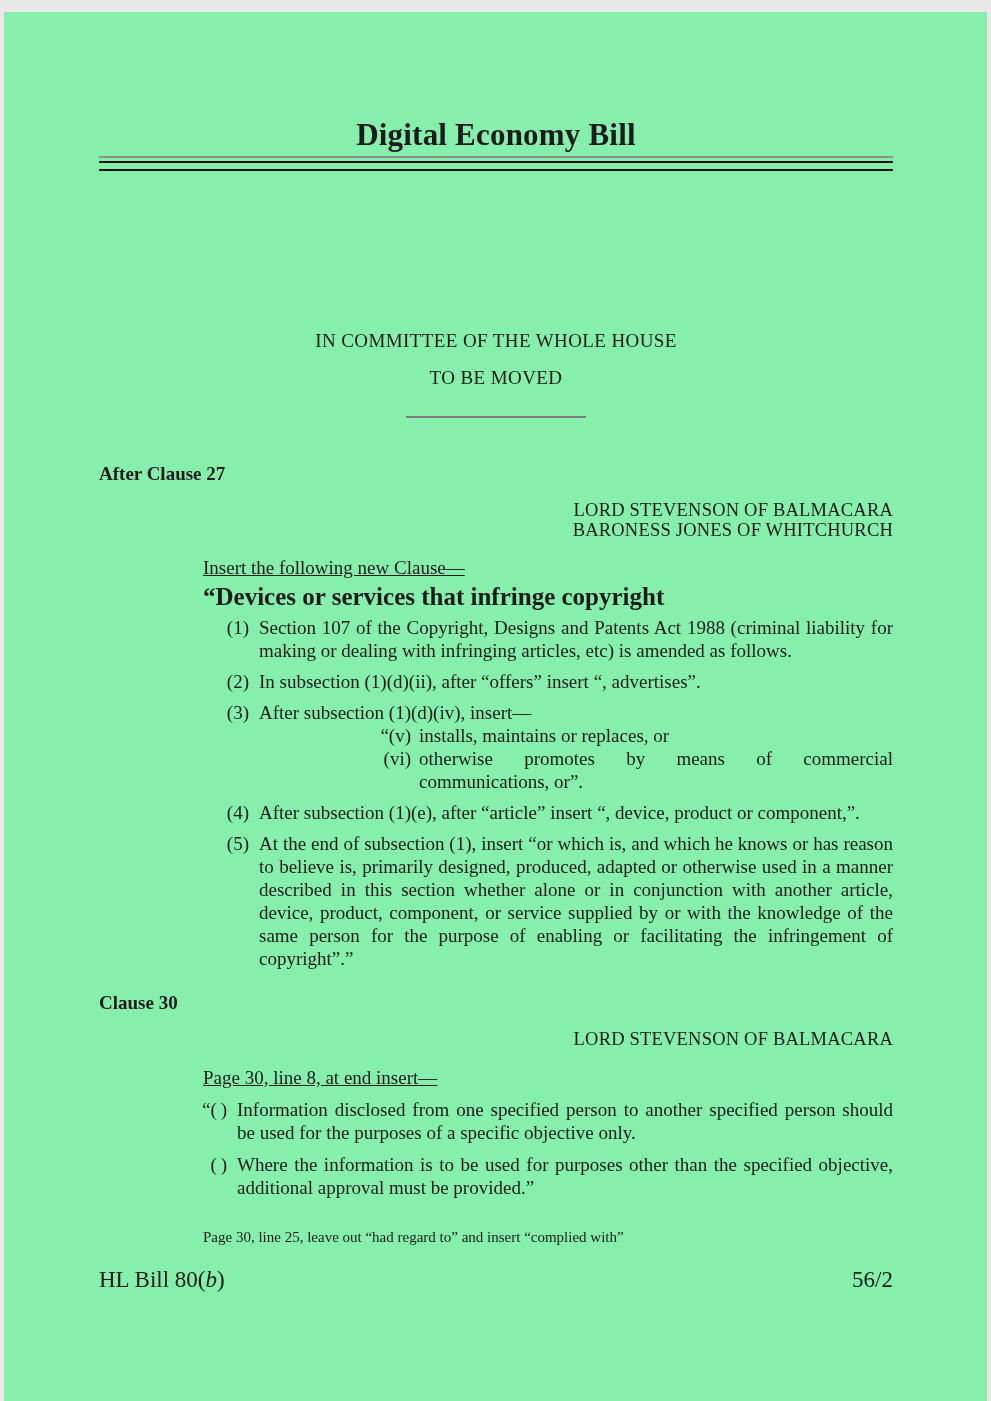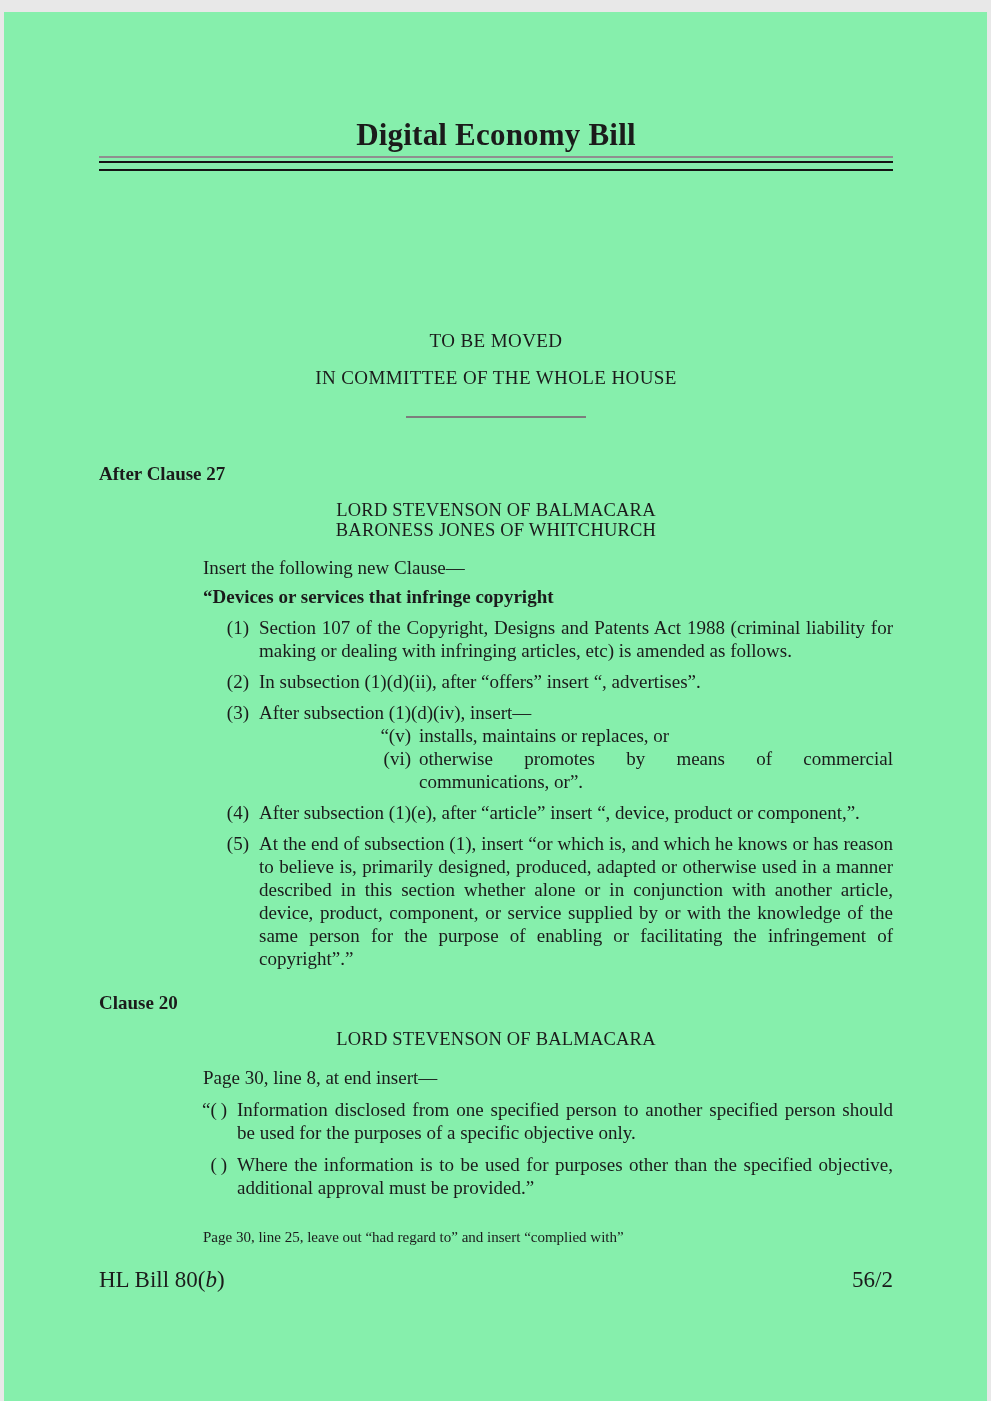--- a/index.html
+++ b/index.html
@@ -43,24 +43,24 @@
 
   .clause-heading {
     margin-top: 44px;
     text-align: left;
     font-weight: 700;
     font-size: 19px;
     line-height: 23px;
   }
   .clause-heading.second { margin-top: 21px; }
 
-  .sponsors { margin-top: 16px; text-align: center; font-size: 18.5px; line-height: 19.5px; letter-spacing: 0.2px; }
+  .sponsors { margin-top: 16px; text-align: right; font-size: 18.5px; line-height: 19.5px; letter-spacing: 0.2px; }
 
-  .lead-in { margin: 16px 0 0 104px; font-size: 19px; line-height: 23px; }
-  .new-clause-title { margin: 6px 0 0 104px; font-size: 19px; line-height: 23px; font-weight: 700; }
+  .lead-in { margin: 16px 0 0 104px; font-size: 19px; line-height: 23px; text-decoration: underline; }
+  .new-clause-title { margin: 6px 0 0 104px; font-size: 25px; line-height: 23px; font-weight: 700; }
 
   .item {
     position: relative;
     margin-left: 160px;
     margin-top: 8px;
     font-size: 19px;
     line-height: 23px;
     text-align: justify;
   }
   .item .num {
@@ -105,22 +105,22 @@
 <div class="page">
   <div class="content">
 
     <h1 class="doc-title">Digital Economy Bill</h1>
     <div class="title-rule">
       <div class="thin"></div>
       <div class="thick"></div>
     </div>
 
     <div class="center-block amend-head">
+      <div>IN COMMITTEE OF THE WHOLE HOUSE</div>
       <div>TO BE MOVED</div>
-      <div>IN COMMITTEE OF THE WHOLE HOUSE</div>
     </div>
 
     <div class="short-sep"></div>
 
     <div class="clause-heading">After Clause 27</div>
     <div class="sponsors">
       <div>LORD STEVENSON OF BALMACARA</div>
       <div>BARONESS JONES OF WHITCHURCH</div>
     </div>
     <div class="lead-in">Insert the following new Clause—</div>
@@ -152,21 +152,21 @@
     <div class="item">
       <span class="num">(4)</span>
       <span>After subsection (1)(e), after “article” insert “, device, product or component,”.</span>
     </div>
 
     <div class="item">
       <span class="num">(5)</span>
       <span>At the end of subsection (1), insert “or which is, and which he knows or has reason to believe is, primarily designed, produced, adapted or otherwise used in a manner described in this section whether alone or in conjunction with another article, device, product, component, or service supplied by or with the knowledge of the same person for the purpose of enabling or facilitating the infringement of copyright”.”</span>
     </div>
 
-    <div class="clause-heading second">Clause 20</div>
+    <div class="clause-heading second">Clause 30</div>
     <div class="sponsors">
       <div>LORD STEVENSON OF BALMACARA</div>
     </div>
     <div class="lead-in">Page 30, line 8, at end insert—</div>
 
     <div class="item level-b">
       <span class="num">“( )</span>
       <span>Information disclosed from one specified person to another specified person should be used for the purposes of a specific objective only.</span>
     </div>
     <div class="item level-b">

